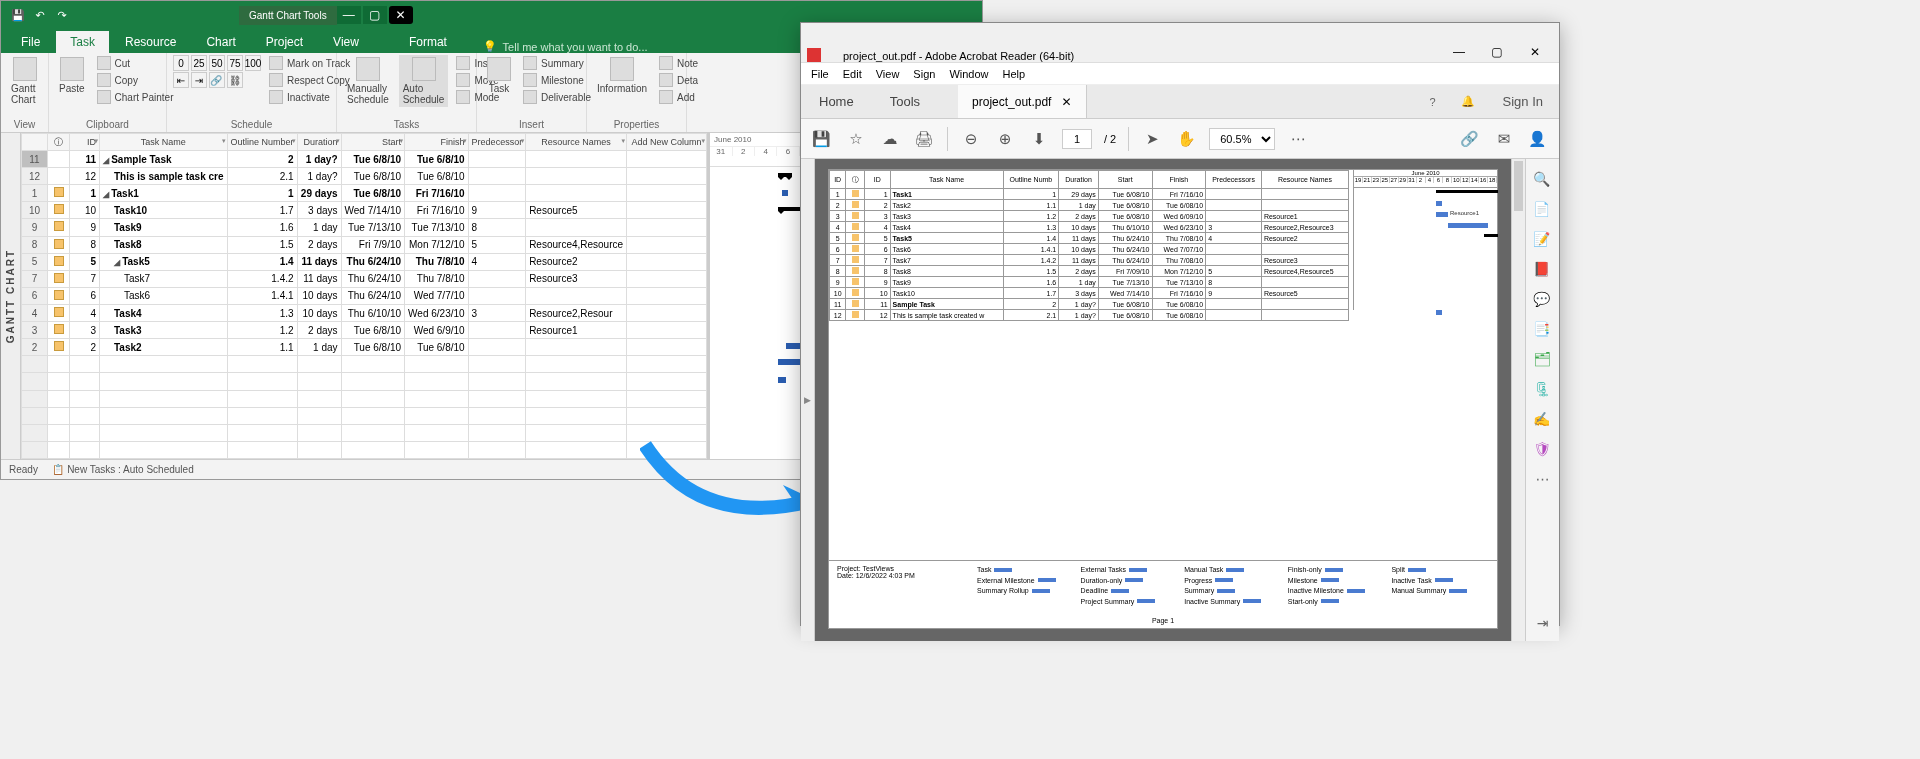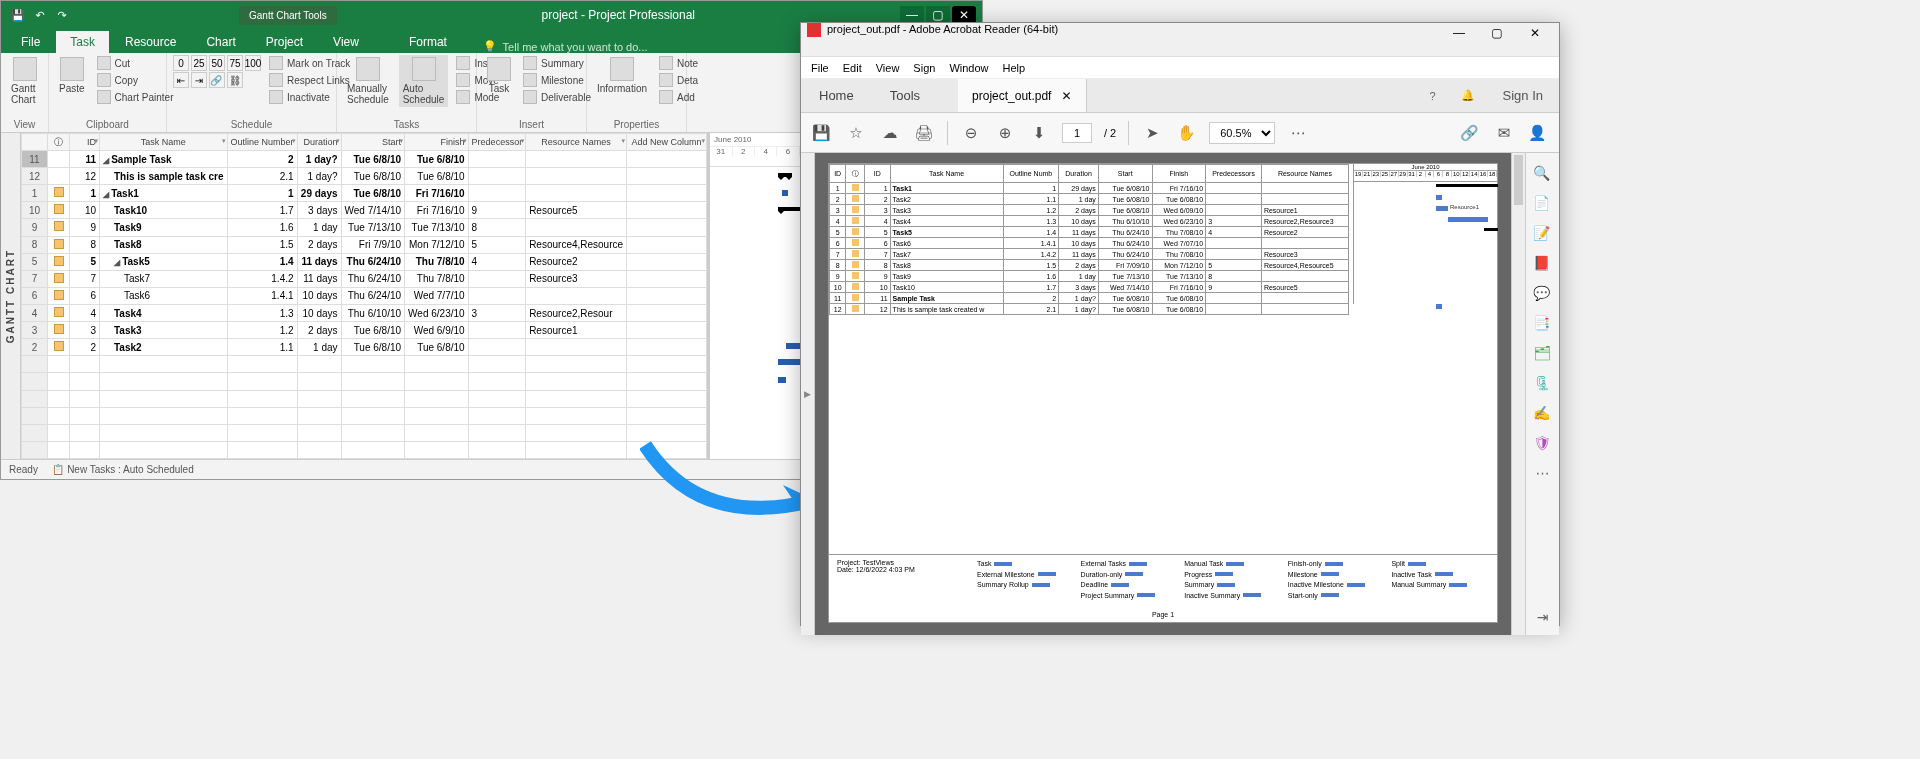--- a/index.html
+++ b/index.html
@@ -73,21 +73,21 @@
 
   .proj-status { height:20px; background:#f3f3f3; border-top:1px solid #ccc; display:flex; align-items:center; padding:0 8px; gap:14px; font-size:10px; color:#555; }
   .proj-status .right { margin-left:auto; display:flex; gap:6px; }
   .proj-status .right span { width:16px; height:12px; background:#ddd; border:1px solid #bbb; }
 
   
   .arrow { position:absolute; left:640px; top:440px; width:220px; height:90px; }
 
   
   .acr-window { position:absolute; left:800px; top:22px; width:760px; height:604px; background:#fff; border:1px solid #888; box-shadow:0 4px 20px rgba(0,0,0,0.3); }
-  .acr-title { height:34px; background:#f0f0f0; border-bottom:1px solid #ddd; display:flex; align-items:flex-start; padding:0 6px; gap:6px; font-size:11px; }
+  .acr-title { height:40px; background:#f0f0f0; border-bottom:1px solid #ddd; display:flex; align-items:flex-end; padding:0 6px; gap:22px; font-size:11px; }
   .acr-title .ico { width:14px; height:14px; background:#d33; }
   .acr-title .t { flex:1; }
   .acr-title .wb { display:flex; gap:2px; }
   .acr-title .wb span { width:36px; height:20px; display:flex; align-items:center; justify-content:center; cursor:pointer; font-size:12px; }
   .acr-menu { height:22px; display:flex; align-items:center; gap:14px; padding:0 10px; font-size:11px; border-bottom:1px solid #eee; }
   .acr-tabs { height:34px; background:#eaeaea; display:flex; align-items:center; border-bottom:1px solid #ccc; }
   .acr-tabs .htab { padding:8px 18px; font-size:13px; color:#444; cursor:pointer; }
   .acr-tabs .doctab { background:#fafafa; height:100%; display:flex; align-items:center; padding:0 14px; gap:10px; border-right:1px solid #ccc; margin-left:20px; font-size:12px; }
   .acr-tabs .spacer { flex:1; }
   .acr-tabs .ricon { width:24px; height:24px; display:flex; align-items:center; justify-content:center; margin:0 6px; color:#666; cursor:pointer; }
@@ -129,21 +129,20 @@
 <body>
 
 <div class="proj-window">
   <div class="proj-titlebar">
     <div class="qat">
       <span>💾</span>
       <span>↶</span>
       <span>↷</span>
     </div>
     <div class="tooltab">Gantt Chart Tools</div>
-    <div class="title">project - Project Professional</div>
     <div class="winbtns">
       <span>―</span>
       <span>▢</span>
       <span class="close">✕</span>
     </div>
   </div>
 
   <div class="proj-ribbon-tabs">
     <div class="tab">File</div>
     <div class="tab active">Task</div>
@@ -208,21 +207,21 @@
               <span>⛓</span>
           </div>
         </div>
         <div class="rstack">
           <div class="rbtn-sm">
               <span class="ico"></span>
               <span>Mark on Track</span>
             </div>
           <div class="rbtn-sm">
               <span class="ico"></span>
-              <span>Respect Links</span>
+              <span>Respect Copy</span>
             </div>
           <div class="rbtn-sm">
               <span class="ico"></span>
               <span>Inactivate</span>
             </div>
         </div>
       </div>
       <div class="label">Schedule</div>
     </div>
     <div class="rgroup" style="width:140px">

